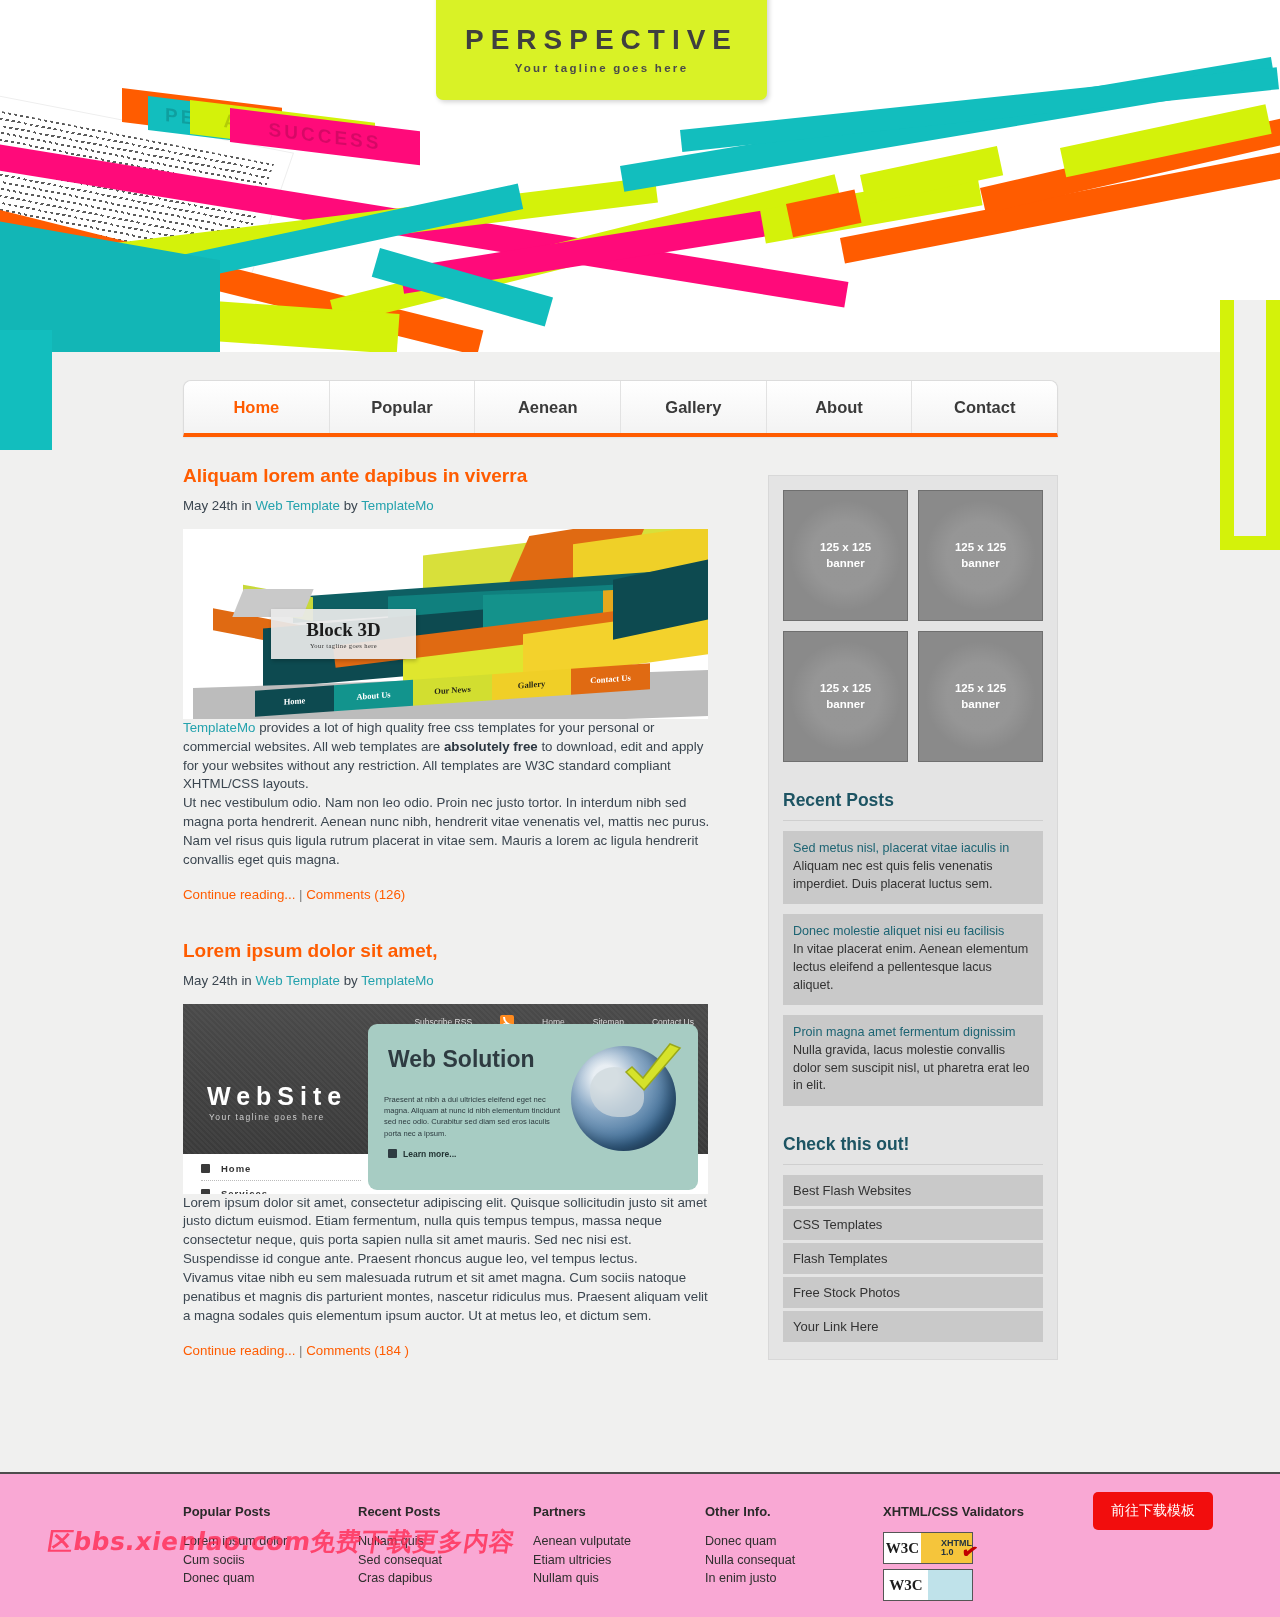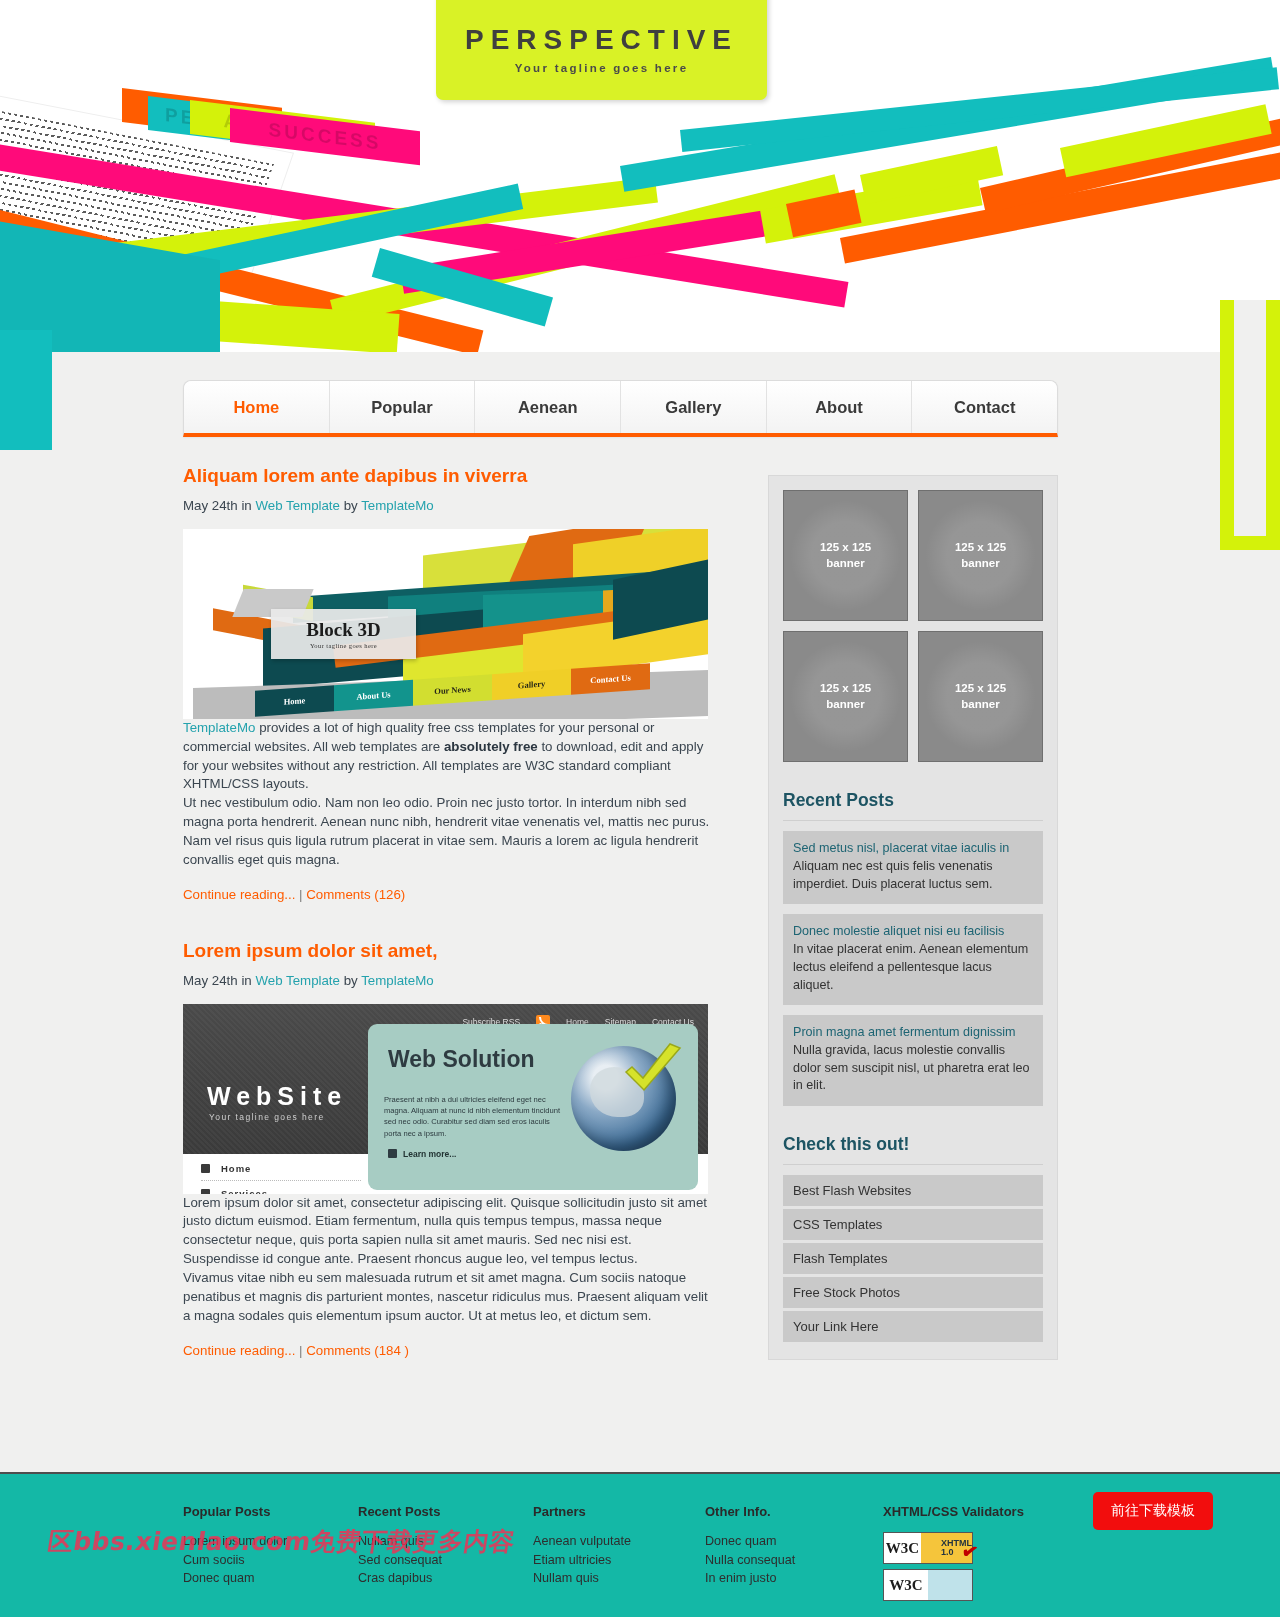--- a/index.html
+++ b/index.html
@@ -120,21 +120,21 @@
     font-family:"Liberation Serif",serif;font-size:8.5px;font-weight:bold;color:#fff;}
 
   
   .wsite{position:absolute;inset:0;background:#fff;}
   .ws-head{position:absolute;left:0;top:0;width:525px;height:150px;
     background:linear-gradient(#4a4a4a,#3a3a3a);}
   .ws-head:after{content:"";position:absolute;inset:0;
     background:repeating-linear-gradient(45deg,rgba(255,255,255,.035) 0 2px,transparent 2px 4px);}
   .ws-logo{position:absolute;left:24px;top:78px;font-size:25px;font-weight:bold;color:#fff;letter-spacing:6px;}
   .ws-logo-tag{position:absolute;left:26px;top:108px;font-size:8.5px;color:#cfcfcf;letter-spacing:1.4px;}
-  .ws-topnav{position:absolute;right:14px;top:11px;display:flex;gap:16px;align-items:center;
+  .ws-topnav{position:absolute;right:14px;top:11px;display:flex;gap:28px;align-items:center;
     font-size:8.5px;color:#dcdcdc;}
   .rss{display:inline-block;width:14px;height:14px;background:#ff8a1e;border-radius:2px;position:relative;}
   .rss:before{content:"";position:absolute;left:3px;bottom:3px;width:3px;height:3px;background:#fff;border-radius:50%;}
   .rss:after{content:"";position:absolute;left:3px;bottom:3px;width:7px;height:7px;
     border:2px solid #fff;border-radius:0 0 0 9px;border-top:none;border-right:none;}
   .ws-white{position:absolute;left:0;top:150px;width:525px;height:40px;background:#fff;}
   .ws-menu{position:absolute;left:18px;top:152px;width:160px;font-size:9.5px;color:#333;}
   .ws-menu div{padding:7px 0 6px 20px;border-bottom:1px dotted #bbb;position:relative;font-weight:bold;letter-spacing:1px;}
   .ws-menu div:before{content:"";position:absolute;left:0;top:8px;width:9px;height:9px;background:#3a3a3a;border-radius:1px;}
   .ws-panel{position:absolute;left:185px;top:20px;width:330px;height:166px;
@@ -160,21 +160,21 @@
     padding-bottom:9px;border-bottom:1px solid #cfcfcf;}
   .rp{background:#c9c9c9;padding:10px 10px 11px 10px;margin-top:10px;}
   .rp a{display:block;font-size:12.6px;color:#1d6473;text-decoration:none;margin-bottom:3px;}
   .rp p{font-size:12.6px;color:#333;line-height:1.4;}
   .links{margin-top:10px;}
   .links a{display:block;background:#c9c9c9;padding:8px 10px;margin-bottom:3px;
     font-size:13px;color:#333;text-decoration:none;}
 
   
   .footer{position:absolute;left:0;top:1472px;width:1280px;height:145px;
-    background:#14b8a6;border-top:2px solid #4d4d4d;}
+    background:#f9a8d4;border-top:2px solid #4d4d4d;}
   .footer-inner{position:absolute;left:183px;top:30px;width:1030px;display:flex;}
   .fcol{font-size:12.6px;color:#2e2e2e;}
   .fcol h4{font-size:13px;font-weight:bold;color:#2a2a2a;margin-bottom:13px;}
   .fcol a{display:block;color:#2e2e2e;text-decoration:none;line-height:1.48;}
   .w3c{width:90px;height:32px;display:flex;border:1px solid #555;background:#fff;position:relative;}
   .w3c .l{width:44px;display:flex;align-items:center;justify-content:center;
     font-family:"Liberation Serif",serif;font-weight:bold;font-size:15px;color:#1c1c1c;}
   .w3c .r{flex:1;background:#f5c53b;display:flex;flex-direction:column;align-items:flex-start;
     justify-content:center;padding-left:20px;font-size:9px;font-weight:bold;color:#24343f;line-height:1.05;}
   .w3c .chk{position:absolute;right:-6px;bottom:0px;color:#c00000;font-size:19px;font-weight:bold;

